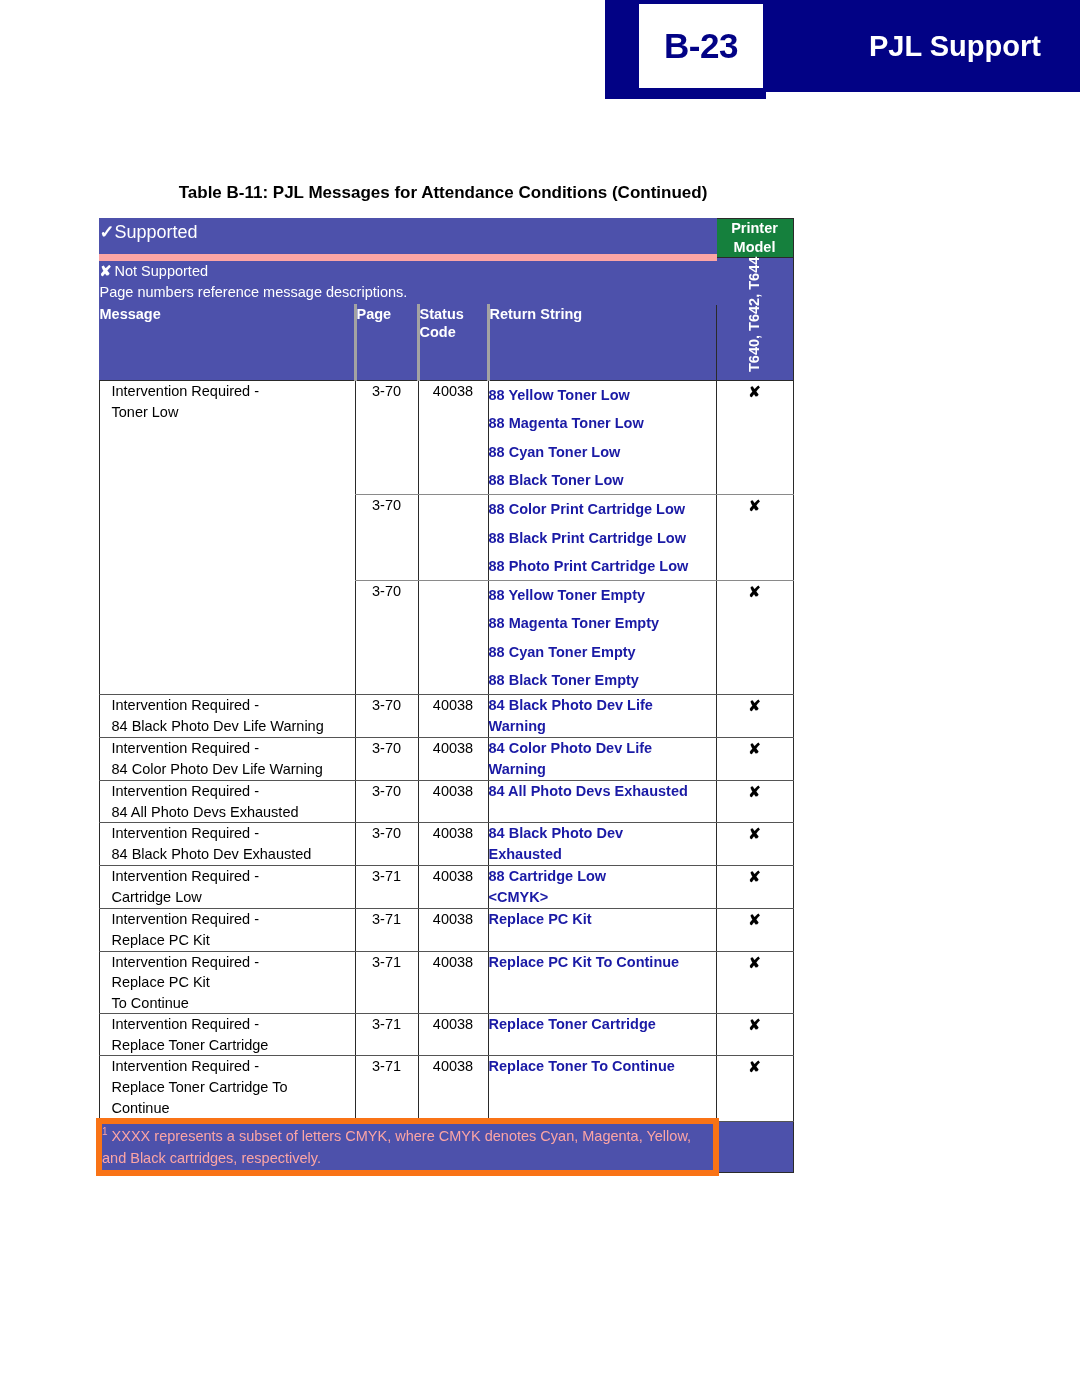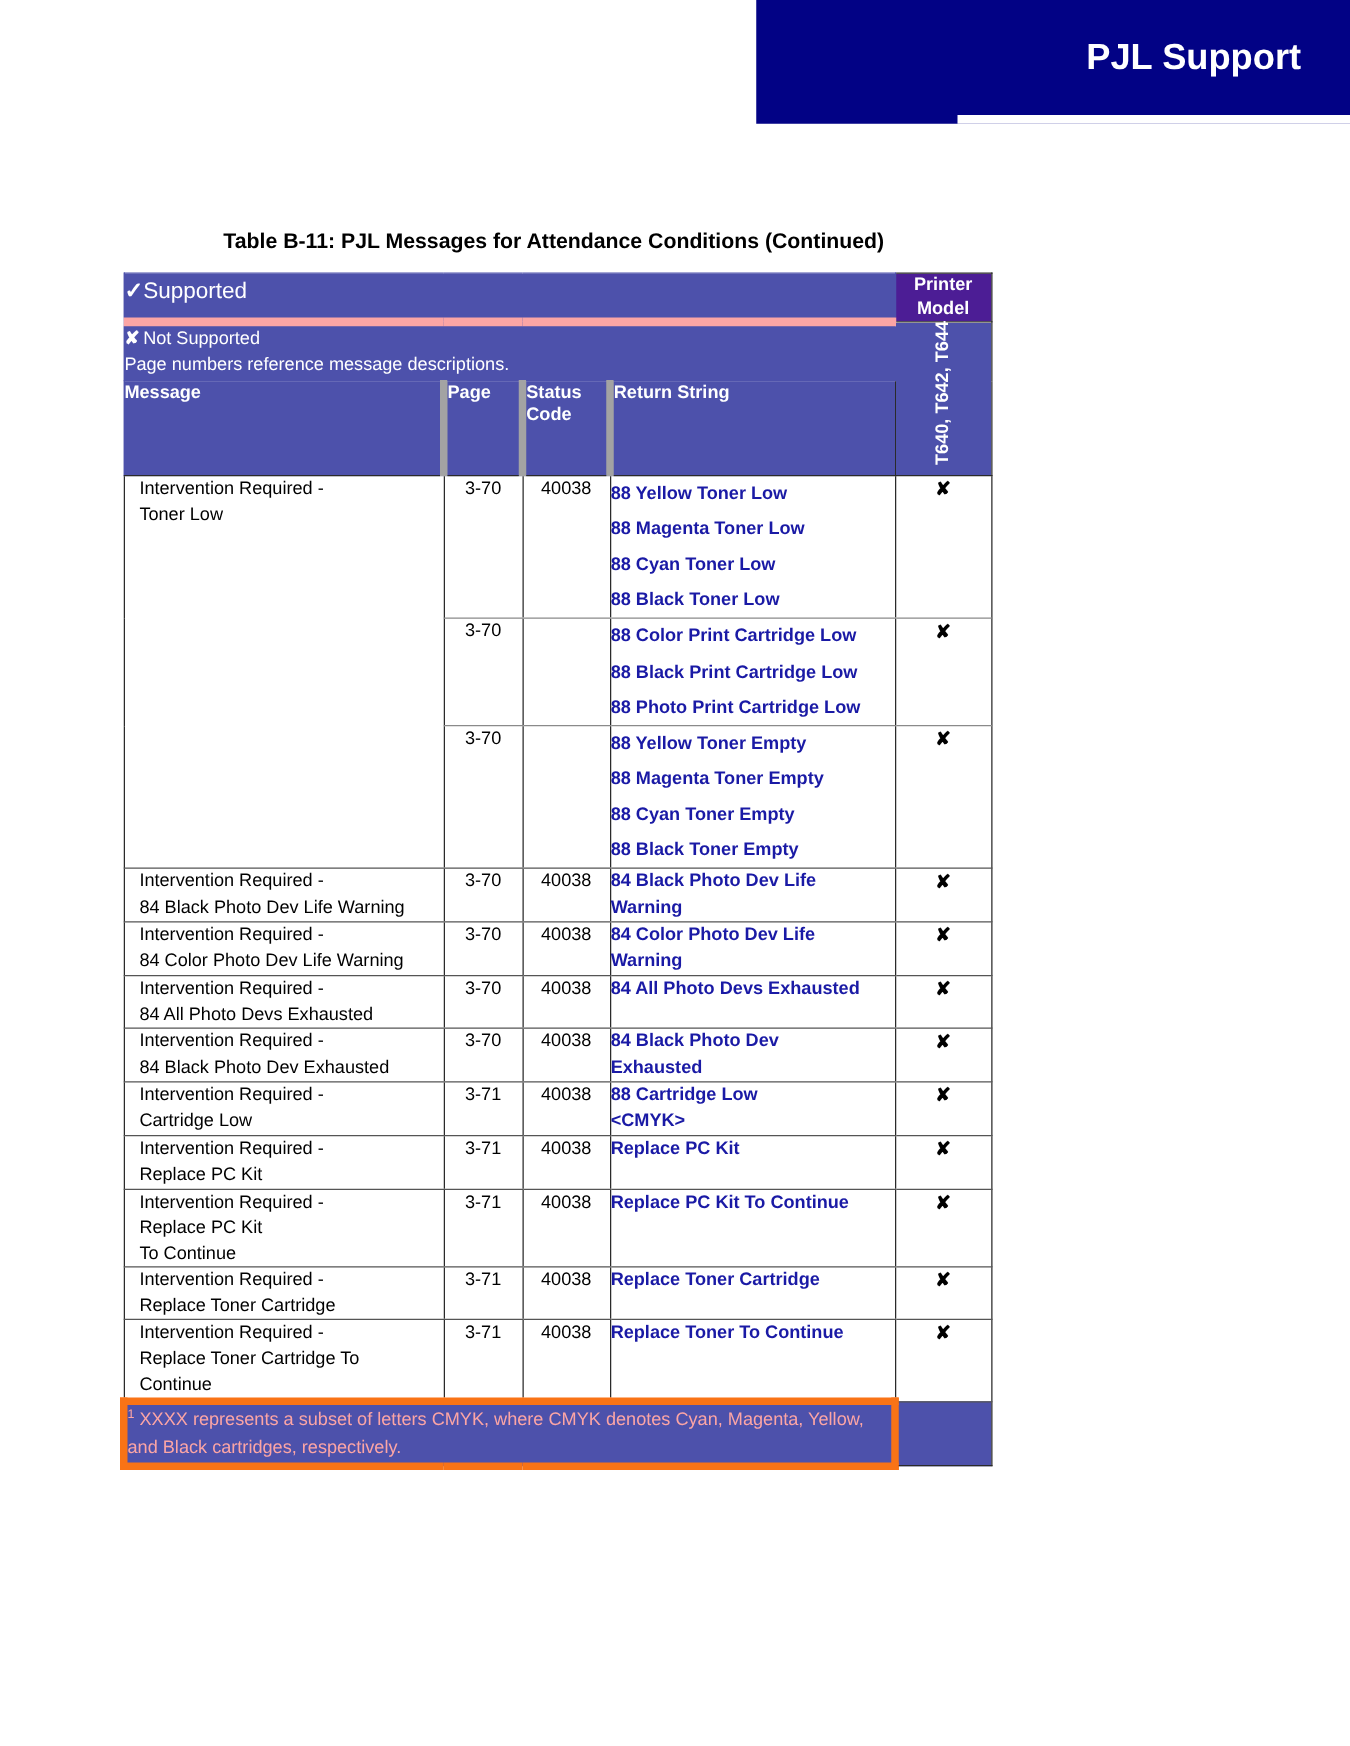--- a/index.html
+++ b/index.html
@@ -117,21 +117,21 @@
     font-weight: normal;
     line-height: 1.5;
     border-bottom: 1px solid #4d51ab;
   }
   .legend-glyph {
     font-weight: bold;
     display: inline-block;
     width: 15px;
   }
   .hdr-printer-model {
-    background: #4c1d95;
+    background: #15803d;
     color: #ffffff;
     text-align: center;
     font-size: 14.5px;
     font-weight: bold;
     line-height: 1.3;
     padding: 8px 2px 8px 2px;
     border-left: 1px solid #2a2a2a;
     border-right: 1px solid #2a2a2a;
     border-top: 1px solid #2a2a2a;
     border-bottom: 1px solid #2a2a2a;
@@ -156,21 +156,21 @@
     margin-left: 7px;
   }
   .hdr-colname {
     background: #4d51ab;
     color: #ffffff;
     font-size: 14.5px;
     font-weight: bold;
     vertical-align: bottom;
     padding: 4px 6px 7px 8px;
     line-height: 1.25;
-    border-left: 6px solid #a3a3a3;
+    border-left: 3px solid #a3a3a3;
     border-bottom: 1px solid #2a2a2a;
     border-top: 1px solid #4d51ab;
   }
   .hdr-colname.first {
     border-left: 1px solid #4d51ab;
     margin-top: 36px;
   }
 
   
   .cell {
@@ -220,20 +220,23 @@
   }
   .footnote-spacer {
     background: #4d51ab;
     border: 1px solid #2a2a2a;
   }
 </style>
 </head>
 <body>
 
 <div class="page-header">
+  <div class="page-number-box">
+    <span class="page-number-text">B-23</span>
+  </div>
   <div class="page-header-title">PJL Support</div>
 </div>
 <div class="page-header-underline">
   <div class="gap"></div>
 </div>
 
 <div class="table-title">Table B-11:  PJL Messages for Attendance Conditions (Continued)</div>
 
 <table class="doc-table">
   <colgroup>

